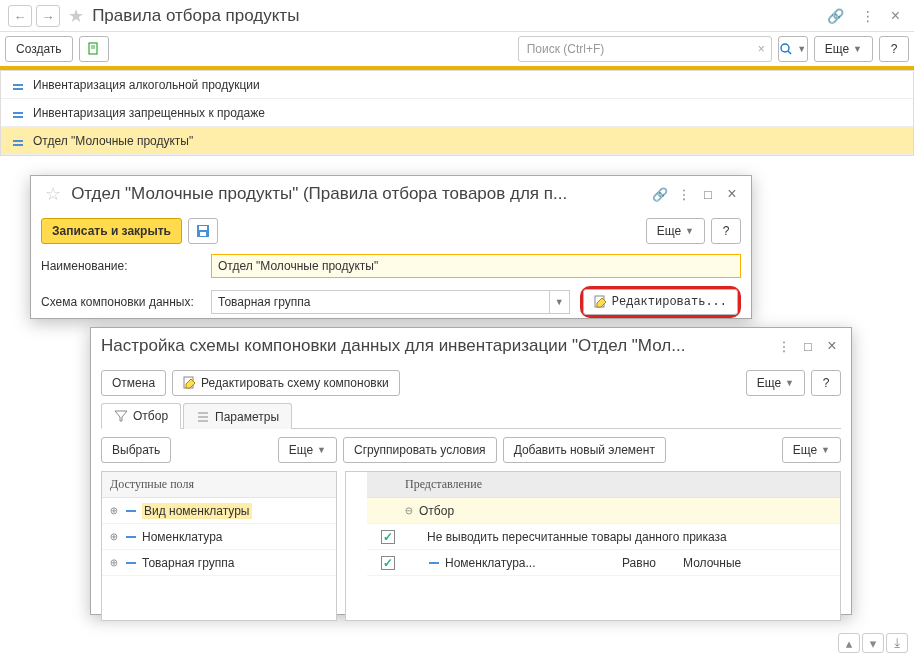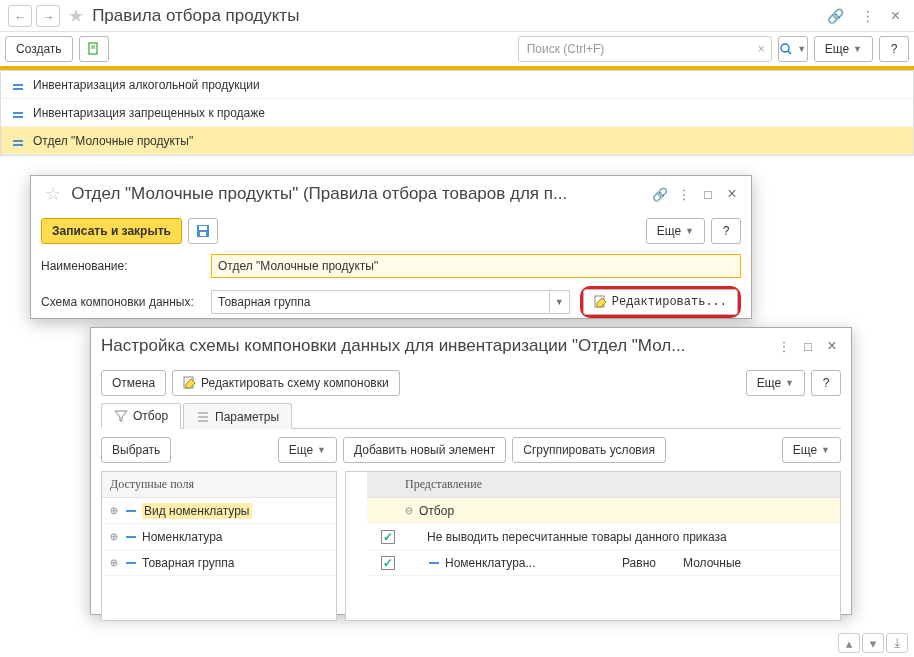--- a/index.html
+++ b/index.html
@@ -327,22 +327,22 @@
   <div class="sub-toolbar">
     <div class="sub-left">
       <div class="btn">Выбрать</div>
       <div style="flex:1"></div>
       <div class="btn">
           <span>Еще</span> 
           <span class="caret">▼</span>
         </div>
     </div>
     <div class="sub-right">
+      <div class="btn">Сгруппировать условия</div>
       <div class="btn">Добавить новый элемент</div>
-      <div class="btn">Сгруппировать условия</div>
       <div style="flex:1"></div>
       <div class="btn">
           <span>Еще</span> 
           <span class="caret">▼</span>
         </div>
     </div>
   </div>
 
   <div class="panes">
     <div class="pane pane-left">

